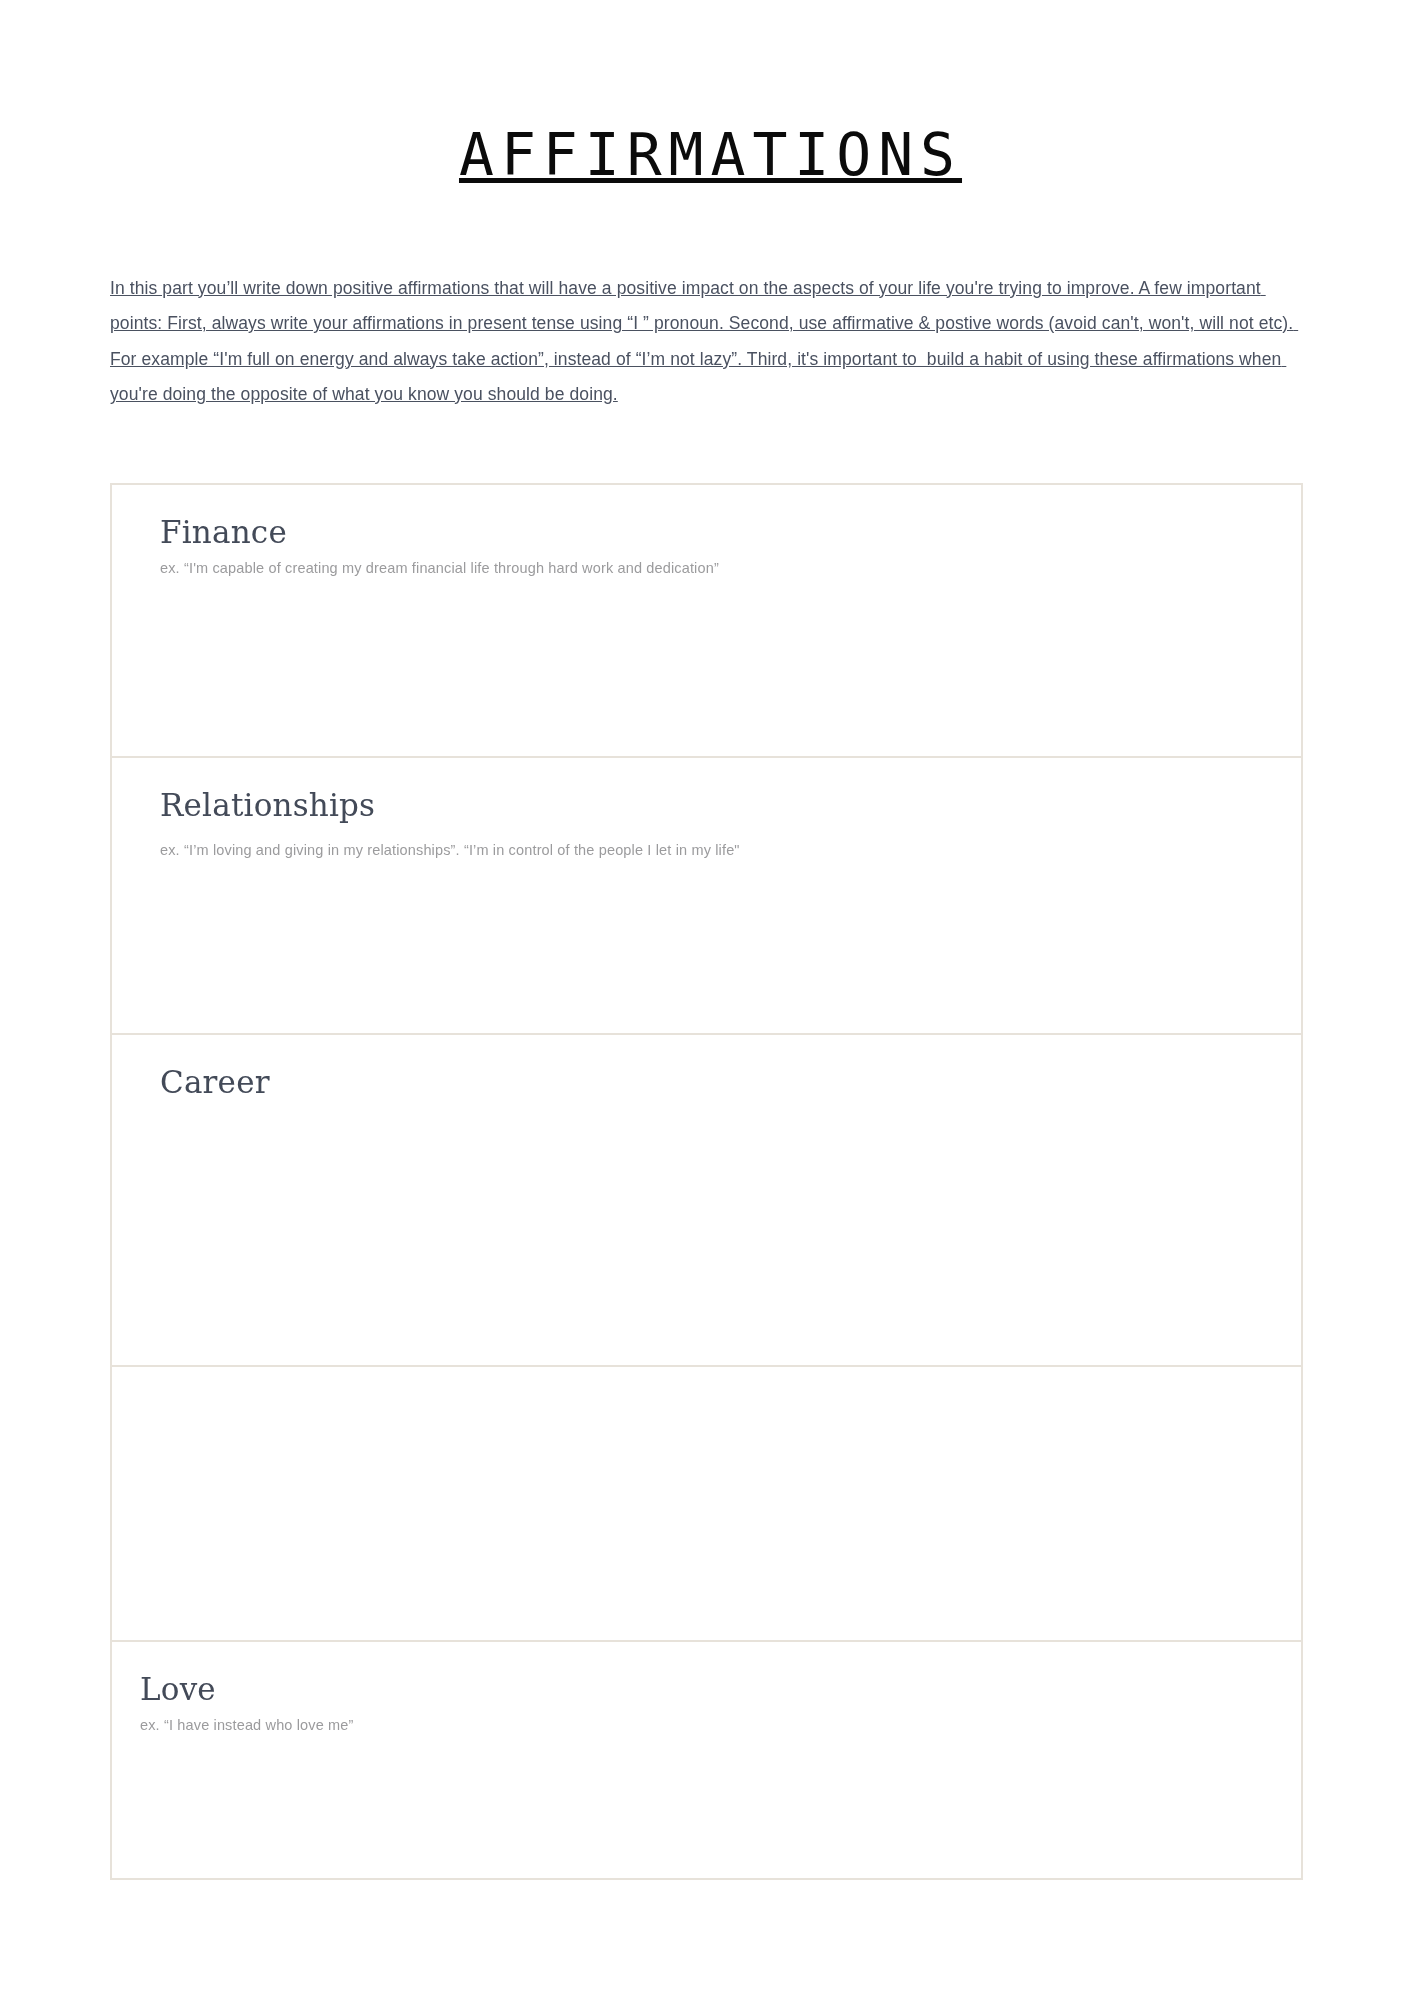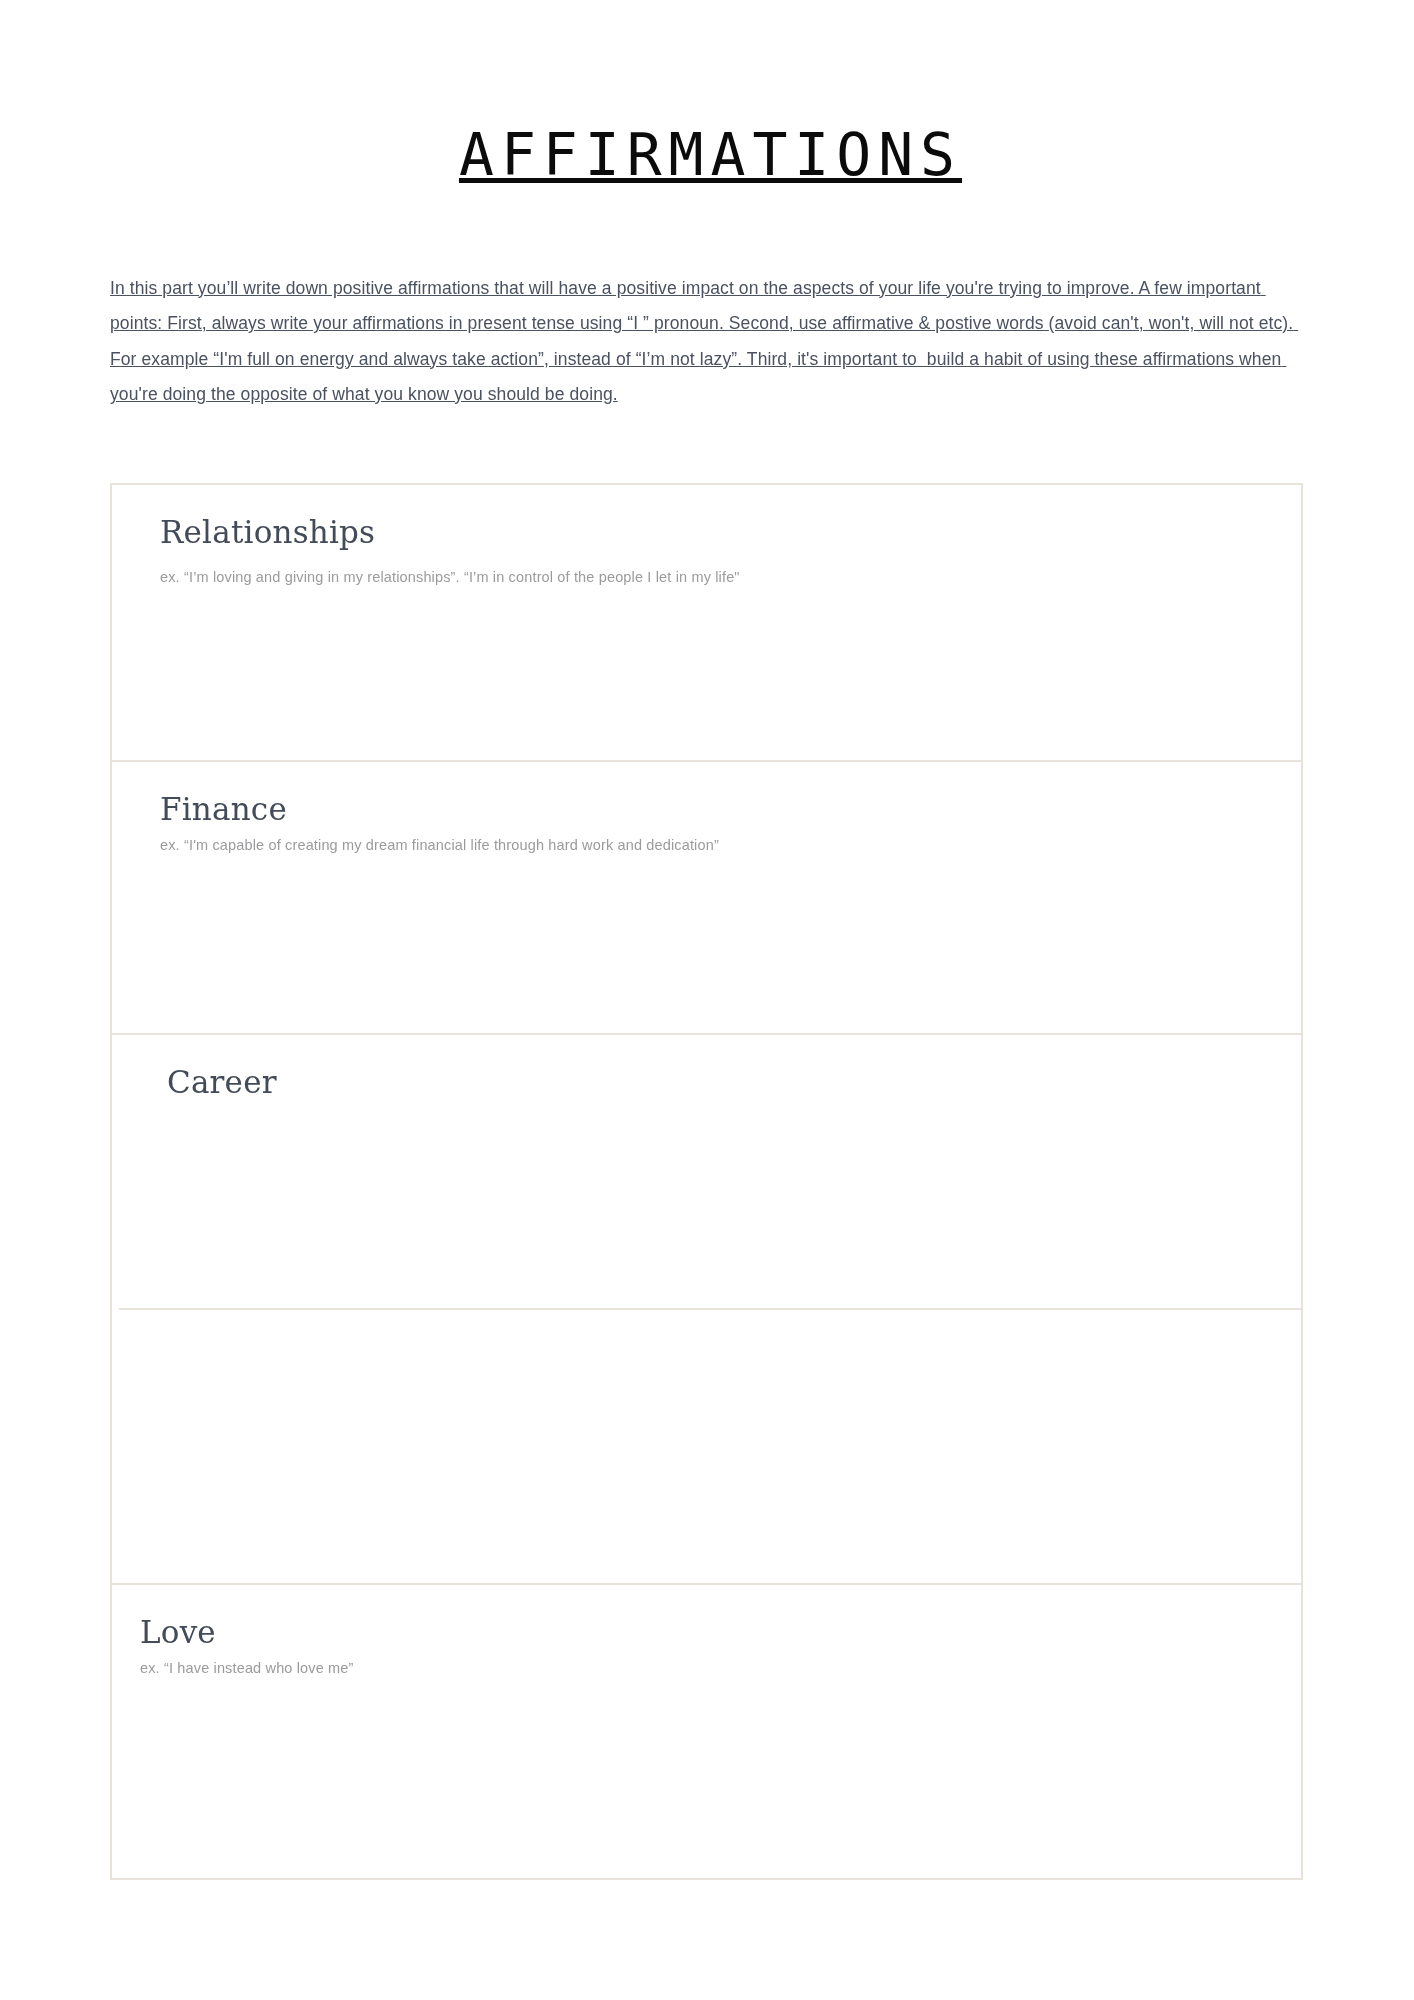--- a/index.html
+++ b/index.html
@@ -76,21 +76,21 @@
     border-bottom: 2px solid #e7e2da;
   }
   .section-row:last-child {
     border-bottom: none;
     padding-left: 28px;
   }
 
   
   .sec-h-0 { height: 277px; }
   .sec-h-1 { height: 273px; }
-  .sec-h-2 { height: 275px; margin-left: 7px; }
+  .sec-h-2 { height: 332px; }
   .sec-h-3 { height: 275px; }
   .sec-h-4 { height: 293px; }
 
   .section-title {
     font-family: "DejaVu Serif", "Liberation Serif", serif;
     font-weight: 400;
     font-size: 31px;
     line-height: 38px;
     color: #434a58;
     letter-spacing: 0.2px;
@@ -118,29 +118,29 @@
 <body>
 
 <div class="page">
 
   <h1 class="page-title">AFFIRMATIONS</h1>
 
   <p class="intro">In this part you’ll write down positive affirmations that will have a positive impact on the aspects of your life you're trying to improve. A few important points: First, always write your affirmations in present tense using “I ” pronoun. Second, use affirmative &amp; postive words (avoid can't, won't, will not etc). For example “I'm full on energy and always take action”, instead of “I’m not lazy”. Third, it's important to  build a habit of using these affirmations when you're doing the opposite of what you know you should be doing.</p>
 
   <div class="sections-box">
 
+    <div class="section-row sec-h-1">
+      <h2 class="section-title">Finance</h2>
+      <p class="section-example">ex. “I'm capable of creating my dream financial life through hard work and dedication”</p>
+      <div class="write-area"></div>
+    </div>
+
     <div class="section-row first sec-h-0">
       <h2 class="section-title">Relationships</h2>
       <p class="section-example">ex. “I’m loving and giving in my relationships”. “I’m in control of the people I let in my life"</p>
-      <div class="write-area"></div>
-    </div>
-
-    <div class="section-row sec-h-1">
-      <h2 class="section-title">Finance</h2>
-      <p class="section-example">ex. “I'm capable of creating my dream financial life through hard work and dedication”</p>
       <div class="write-area"></div>
     </div>
 
     <div class="section-row sec-h-2">
       <h2 class="section-title">Career</h2>
       <div class="write-area"></div>
     </div>
 
     <div class="section-row sec-h-3">
       <div class="write-area"></div>

